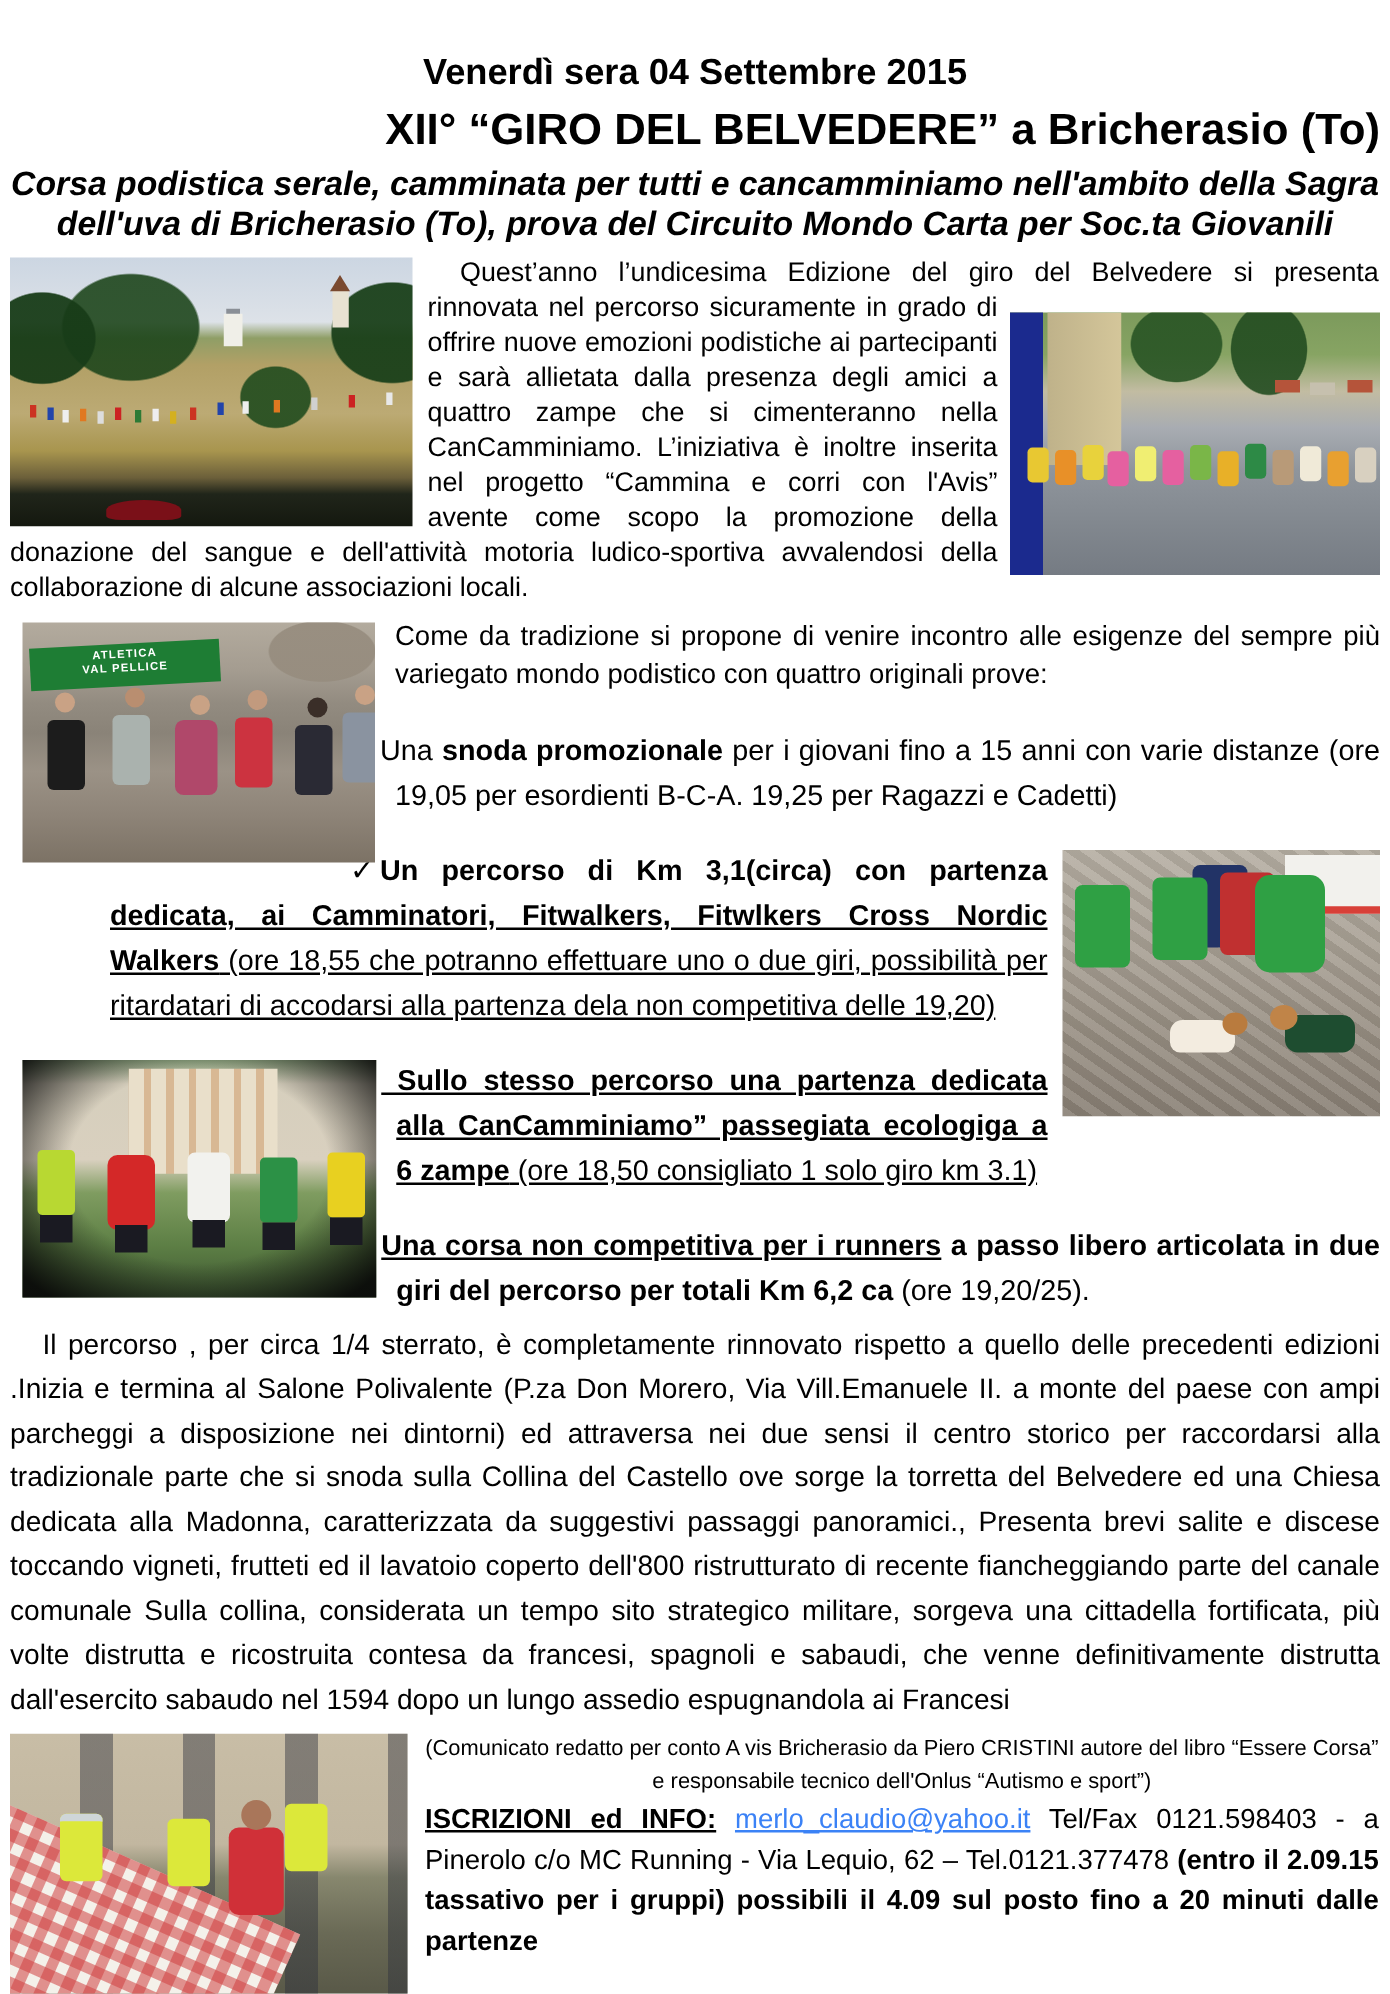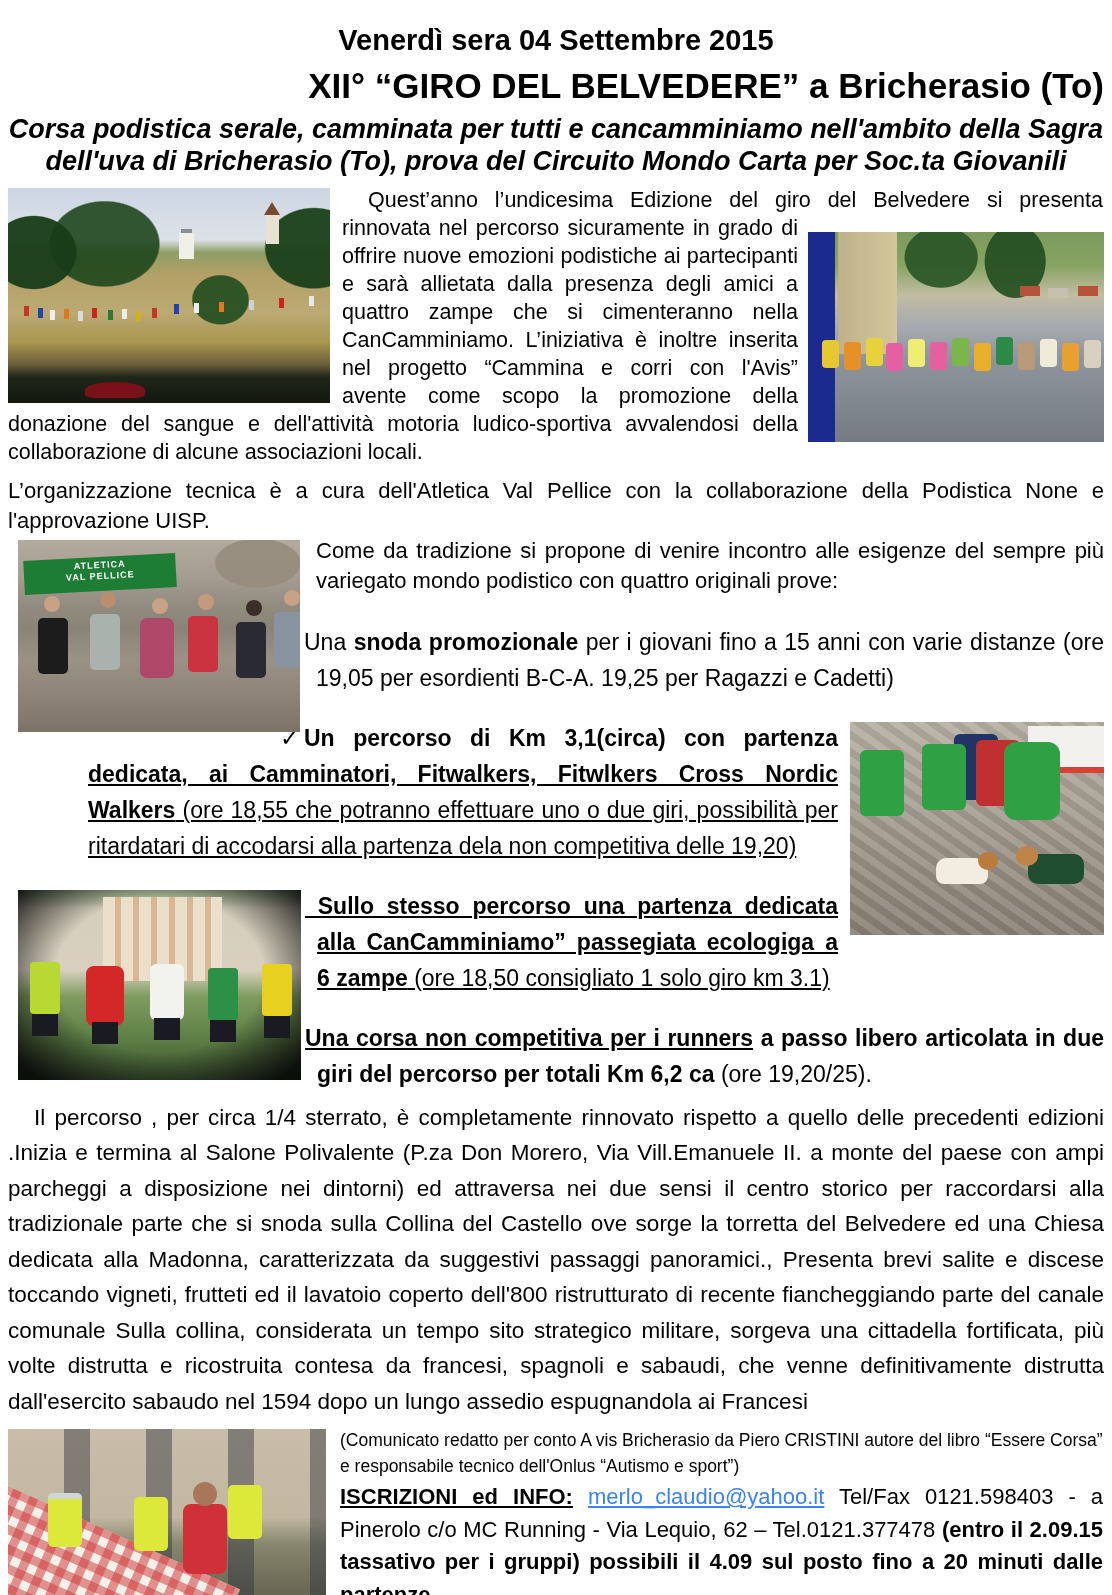--- a/index.html
+++ b/index.html
@@ -4,32 +4,32 @@
 <style>
   html,body { margin:0; padding:0; background:#ffffff; }
   .page {
     position:relative; width:1112px; height:1595px; margin:0 auto;
     font-family:"Liberation Sans", sans-serif; color:#000;
     overflow:hidden; background:#fff;
   }
   .inner { padding:0 8px; }
 
   
-  .date-line { text-align:center; font-weight:bold; font-size:29px; padding-top:24px; }
+  .date-line { text-align:center; font-weight:bold; font-size:29px; padding-top:42px; }
   .main-title { text-align:right; font-weight:bold; font-size:35px; margin-top:9px; }
   .subtitle { text-align:center; font-weight:bold; font-style:italic; font-size:27px; line-height:1.2; margin-top:7px; }
 
   
   .body-text { font-size:21.5px; line-height:28px; text-align:justify; margin:0; }
   .org-text { font-size:22px; line-height:30px; text-align:justify; margin:0; }
   .indent { text-indent:26px; }
   .bullet { font-size:23px; line-height:36px; text-align:justify; padding-left:80px; text-indent:-36px; margin:0 0 24px 0; }
   .check { display:inline-block; width:24px; text-indent:0; }
   .percorso { font-size:22.5px; line-height:35.5px; text-align:justify; margin:4px 0 0 0; clear:both; }
-  .comunicato { font-size:17.5px; line-height:26px; text-align:left; margin:8px 0 2px 0; }
+  .comunicato { font-size:17.5px; line-height:26px; text-align:center; margin:8px 0 2px 0; }
   .info-text { font-size:22px; line-height:32.5px; text-align:justify; margin:0; }
 
   .run-r { font-weight:normal; }
   .run-b { font-weight:bold; }
   .run-u { text-decoration:underline; }
   .run-bu { font-weight:bold; text-decoration:underline; }
   .run-link { color:#3b82f6; text-decoration:underline; }
 
   .clear { clear:both; }
 
@@ -152,21 +152,20 @@
       <div class="photo photo-kids">
         <div class="ph-tower"></div>
         <div class="ph-roofs"></div>
         <div class="ph-kidsrow"></div>
       </div>
       <p class="body-text indent">Quest’anno l’undicesima  Edizione del giro del Belvedere si presenta rinnovata nel percorso sicuramente in grado di offrire nuove emozioni podistiche ai partecipanti e sarà  allietata dalla presenza degli amici a quattro zampe   che si cimenteranno nella CanCamminiamo. L’iniziativa è inoltre  inserita nel  progetto  “Cammina e corri con l'Avis”  avente come scopo  la promozione della donazione  del sangue e dell'attività motoria ludico-sportiva avvalendosi della  collaborazione di alcune associazioni locali.</p>
     </div>
     <div class="clear"></div>
 
     <div style="margin-top:10px;">
-      <p class="org-text">L’organizzazione tecnica  è a cura dell'Atletica Val Pellice   con la collaborazione della Podistica None e l'approvazione UISP.</p>
       <div class="photo photo-walkers">
         <div class="ph-banner">
           <div>ATLETICA</div>
           <div>VAL PELLICE</div>
         </div>
         <div class="ph-heads"></div>
         <div class="ph-crowd"></div>
       </div>
       <p class="org-text">Come da tradizione  si propone di   venire incontro alle esigenze del sempre   più variegato mondo podistico  con quattro originali prove:</p>
 

